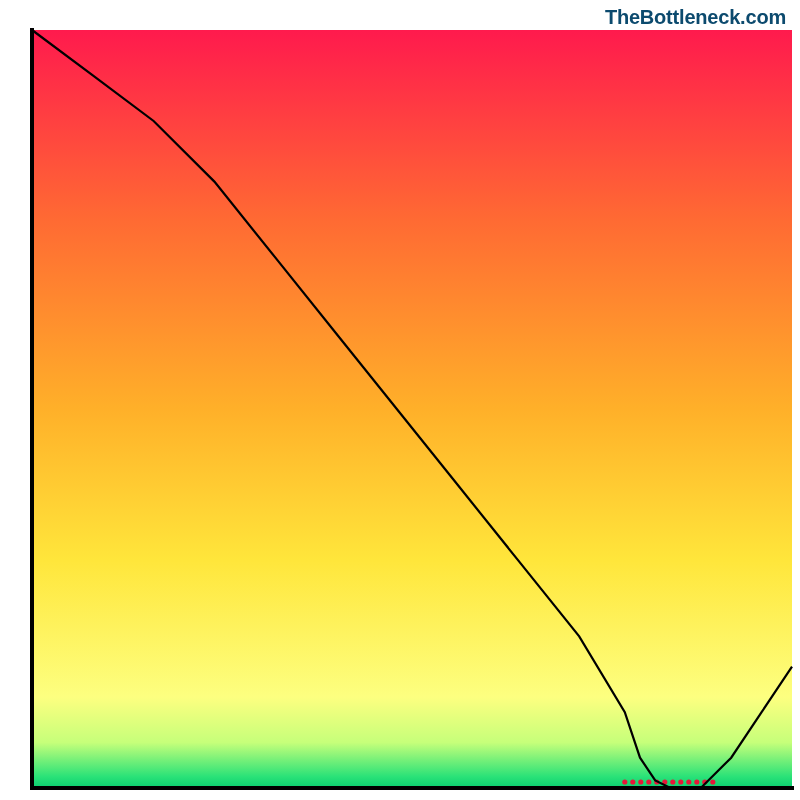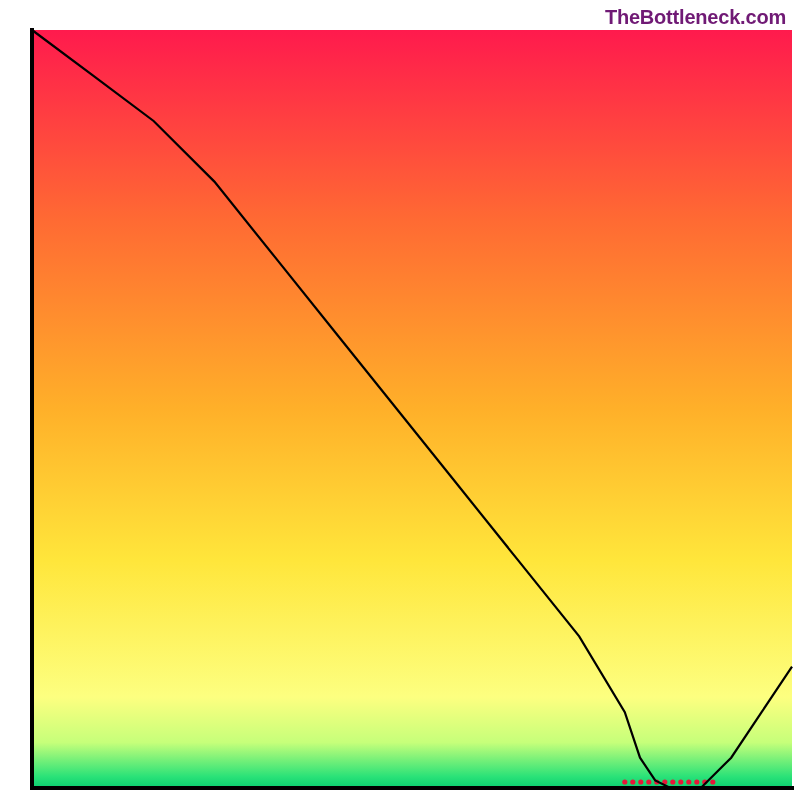--- a/index.html
+++ b/index.html
@@ -15,21 +15,21 @@
     position: relative;
     width: 800px;
     height: 800px;
   }
   .attribution {
     position: absolute;
     top: 6px;
     right: 14px;
     font-size: 20px;
     font-weight: 600;
-    color: #701a75;
+    color: #0c4a6e;
     letter-spacing: -0.2px;
   }
   svg {
     position: absolute;
     top: 0;
     left: 0;
   }
   .marker {
     fill: #ff0033;
     opacity: 0.9;

